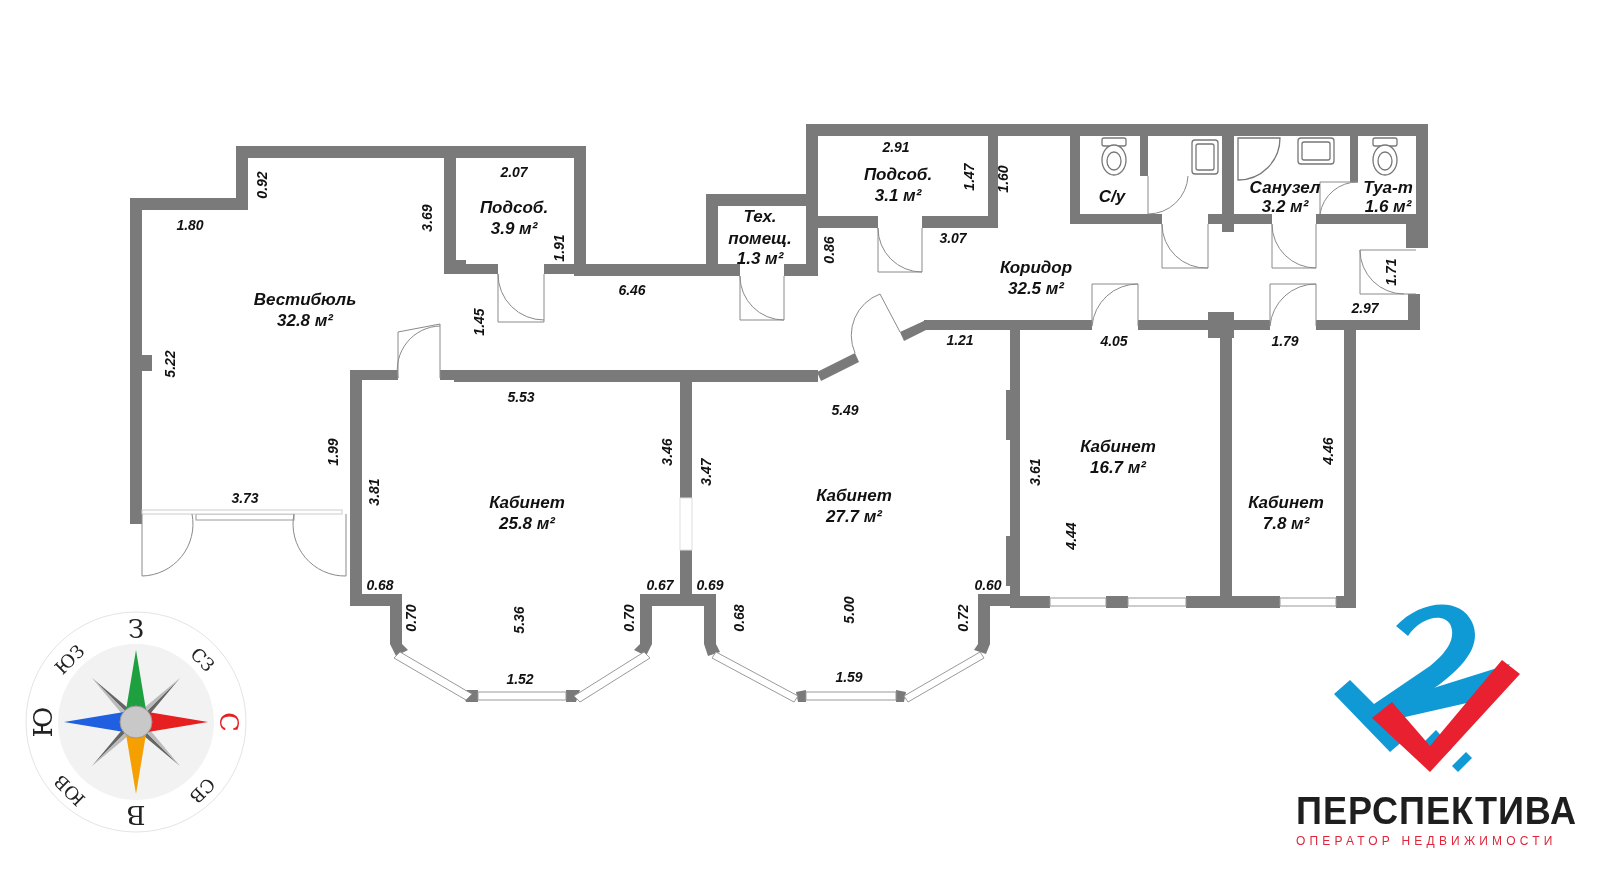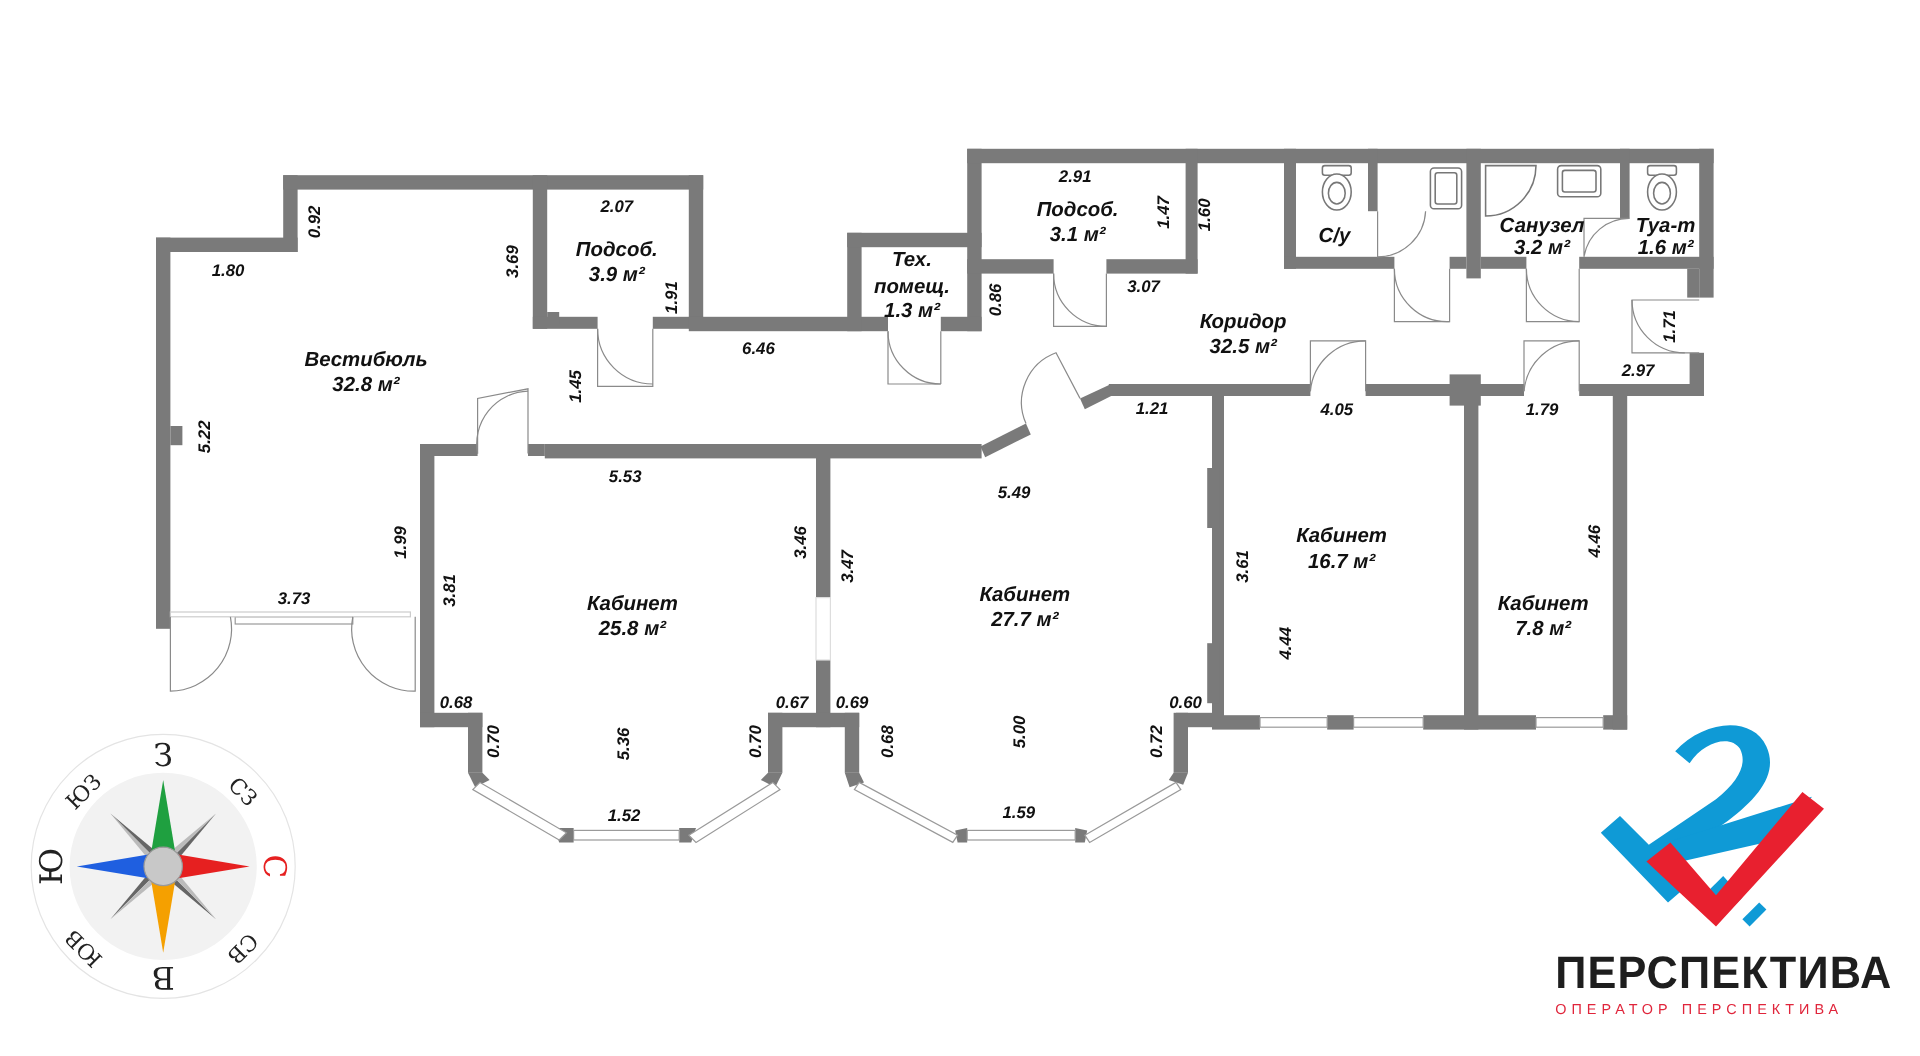--- a/index.html
+++ b/index.html
@@ -269,13 +269,13 @@
   <g>
     <path d="M1396,626 C1420,600 1460,596 1472,622 C1482,644 1466,664 1440,684 L1386,722 L1404,740 L1390,752 L1334,694 L1350,680 L1374,704 L1430,666 C1450,650 1456,636 1450,624 C1442,612 1420,618 1408,636 Z" fill="#0f9ad6"></path>
     <polygon points="1376,706 1510,664 1480,700 1392,720" fill="#0f9ad6"></polygon>
     <polygon points="1418,748 1436,730 1452,748 1434,766" fill="#0f9ad6"></polygon>
     <polygon points="1452,766 1466,752 1472,758 1458,772" fill="#0f9ad6"></polygon>
     <polygon points="1372,718 1392,702 1430,746 1502,660 1520,674 1430,772" fill="#e8202f"></polygon>
   </g>
 </svg>
 
 <div class="brand-name">ПЕРСПЕКТИВА</div>
-<div class="brand-sub">ОПЕРАТОР ПЕРСПЕКТИВА</div>
+<div class="brand-sub">ОПЕРАТОР НЕДВИЖИМОСТИ</div>
 
 </body></html>

